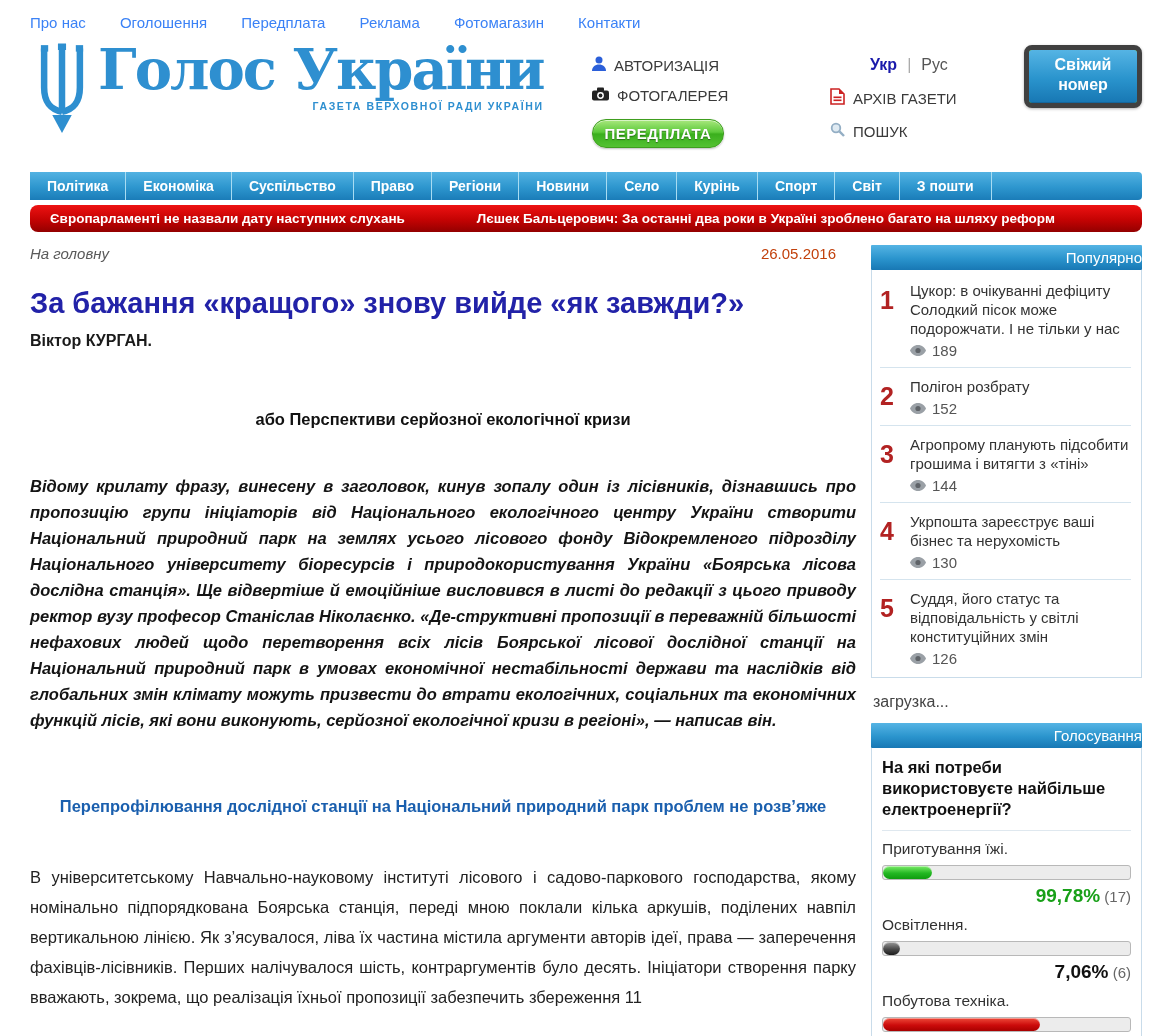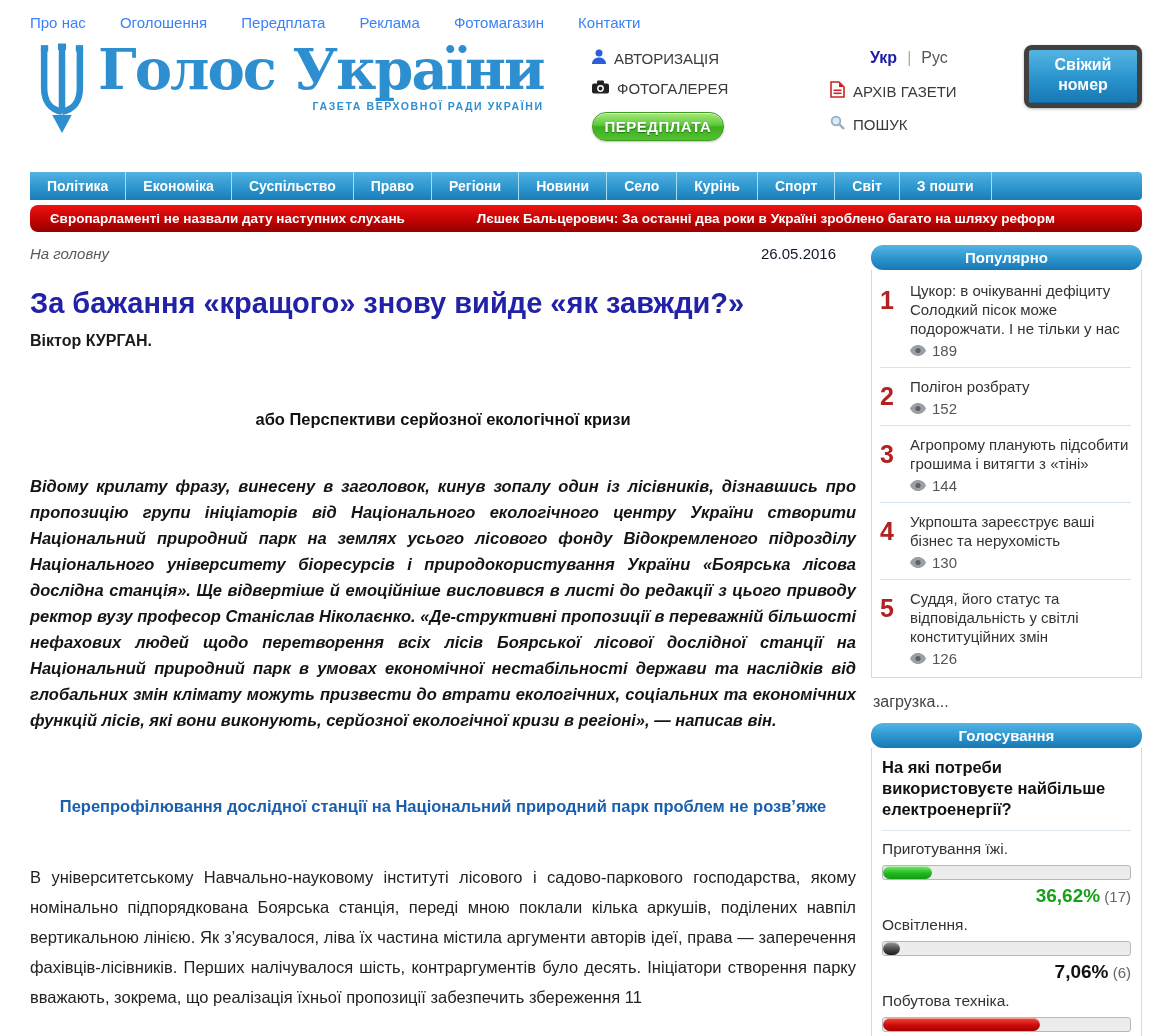--- a/index.html
+++ b/index.html
@@ -22,21 +22,21 @@
   .logo-text { line-height:1; }
   .logo-title {
     font-family:"DejaVu Serif","Liberation Serif",serif;
     font-weight:bold; font-size:56px; color:#2e8fd0; letter-spacing:-2px;
     white-space:nowrap;
   }
   .logo-sub {
     text-align:right; font-size:10.5px; font-weight:bold; color:#2e8fd0;
     letter-spacing:1.6px; margin-top:4px;
   }
-  .hdr-col { position:absolute; top:8px; display:flex; flex-direction:column; }
+  .hdr-col { position:absolute; top:15px; display:flex; flex-direction:column; }
   .hdr-col1 { left:562px; width:200px; gap:13px; }
   .hdr-col2 { left:800px; width:190px; gap:14px; }
   .hdr-link { display:flex; align-items:center; gap:8px; font-size:15px; color:#3a3a3a; }
   .lang-row { margin-left:40px; font-size:16px; display:flex; gap:10px; align-items:center; }
   .lang-uk { color:#1a1aab; font-weight:bold; }
   .lang-sep { color:#aaa; }
   .lang-ru { color:#555; }
   .btn-green {
     display:inline-block; text-align:center; color:#fff; font-weight:bold;
     background:linear-gradient(180deg,#a9e87e 0%,#5cc93a 45%,#3aaf1d 52%,#54c233 100%);
@@ -81,35 +81,35 @@
   .ticker span { flex:none; }
   .ticker .t2 { margin-left:72px; }
 
   
   .main { display:flex; margin-top:13px; }
   article { width:826px; }
   aside { width:271px; margin-left:15px; }
 
   .meta-row { display:flex; justify-content:space-between; align-items:baseline; padding-right:20px; }
   .back-link { font-style:italic; color:#5a5a5a; font-size:15px; }
-  .art-date { color:#0f172a; font-size:15px; }
+  .art-date { color:#c2410c; font-size:15px; }
   h1.art-title { margin-top:25px; font-size:29px; font-weight:bold; color:#2222a8; }
   .author { margin-top:12px; font-weight:bold; font-size:16px; color:#1a1a1a; }
   .subtitle { margin-top:60px; text-align:center; font-weight:bold; font-size:16.5px; color:#111; }
   .lead {
     margin-top:44px; font-weight:bold; font-style:italic; font-size:16.5px;
     line-height:26px; text-align:justify; color:#141414;
   }
   .subheading { margin-top:64px; text-align:center; font-weight:bold; font-size:16.5px; color:#1a5fae; }
   .body-text { margin-top:46px; font-size:16.5px; line-height:30px; text-align:justify; color:#222; }
 
   
   .side-head {
-    height:25px; line-height:25px; text-align:center; color:#fff;
-    font-weight:bold; font-size:15px; border-radius:12px;
+    height:25px; line-height:25px; text-align:right; color:#fff;
+    font-weight:normal; font-size:15px; border-radius:1px;
     background:linear-gradient(180deg,#55b4e4 0%,#2a94cd 55%,#1878b4 100%);
   }
   .popular-box { border:1px solid #c9dcea; border-top:none; background:#fff; padding:2px 10px 2px 8px; }
   .pop-item { display:flex; padding:9px 0 8px; border-bottom:1px solid #d5e4ee; }
   .pop-item:last-child { border-bottom:none; }
   .rank { width:30px; flex:none; color:#b22222; font-weight:bold; font-size:25px; padding-top:5px; }
   .pop-text { font-size:15px; line-height:19px; color:#333; }
   .views { display:flex; align-items:center; gap:6px; margin-top:4px; color:#555; font-size:15px; }
   .loading { margin:15px 0 12px 2px; color:#444; font-size:16px; }
   .poll-box { border:1px solid #c9dcea; border-top:none; background:#fff; padding:9px 10px; }
@@ -332,21 +332,21 @@
 
       <div class="side-head">Голосування</div>
       <div class="poll-box">
         <div class="poll-q">На які потреби використовуєте найбільше електроенергії?</div>
 
         <div class="poll-opt">
           <div class="opt-label">Приготування їжі.</div>
           <div class="bar-track">
             <div class="bar-fill green" style="width: 20%;"></div>
           </div>
-          <div class="pct-row"><span class="pct green">36,62%</span> <span>(17)</span></div>
+          <div class="pct-row"><span class="pct green">99,78%</span> <span>(17)</span></div>
         </div>
 
         <div class="poll-opt">
           <div class="opt-label">Освітлення.</div>
           <div class="bar-track">
             <div class="bar-fill dark" style="width: 7.06%;"></div>
           </div>
           <div class="pct-row"><span class="pct dark">7,06%</span> <span>(6)</span></div>
         </div>
 

